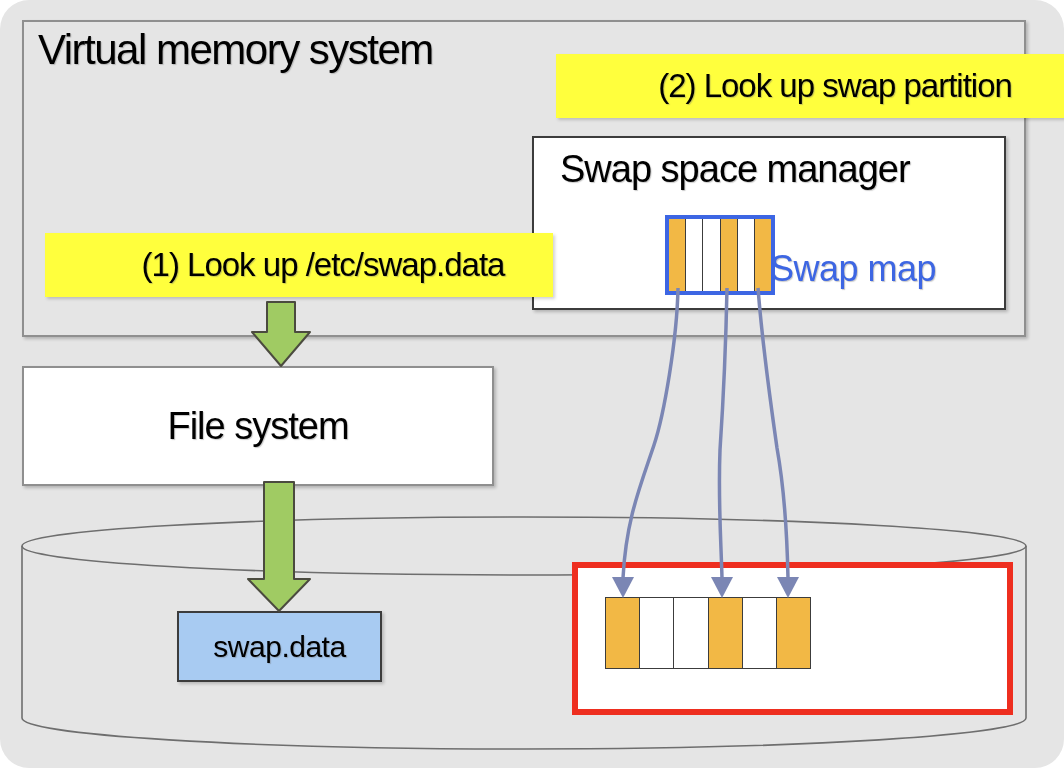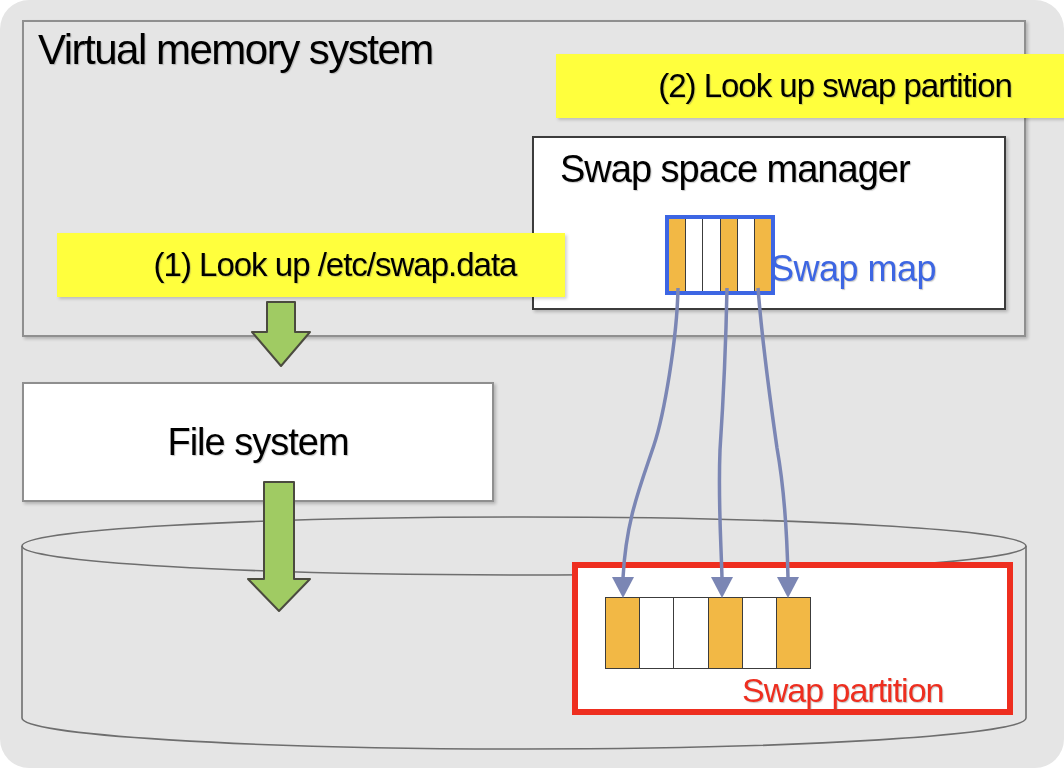--- a/index.html
+++ b/index.html
@@ -17,37 +17,37 @@
   .pointer{fill:none;stroke:var(--slate);stroke-width:3.5;}
   .pointer-head{fill:var(--slate);stroke:none;}
 
   .vm-box{left:22px;top:20px;width:1000px;height:313px;border:2px solid var(--gray-border);
     background:transparent;z-index:2;box-shadow:2px 2px 3px rgba(0,0,0,0.22);}
   .vm-title{left:38px;top:26px;font-size:42px;letter-spacing:-1.5px;z-index:3;}
 
   .hl{background:var(--yellow);z-index:4;display:flex;align-items:center;justify-content:center;
     font-size:33px;letter-spacing:-1px;box-shadow:2px 2px 3px rgba(0,0,0,0.18);white-space:nowrap;padding-left:48px;}
   .hl-step2{left:556px;top:54px;width:462px;height:64px;}
-  .hl-step1{left:45px;top:233px;width:460px;height:64px;margin-left:12px;}
+  .hl-step1{left:45px;top:233px;width:460px;height:64px;}
 
   .manager-box{left:532px;top:136px;width:470px;height:170px;background:#fff;
     border:2px solid var(--dark-border);z-index:2;box-shadow:2px 2px 3px rgba(0,0,0,0.22);}
   .manager-title{left:560px;top:148px;font-size:38px;letter-spacing:-1px;z-index:3;}
 
   .swap-map{left:665px;top:215px;width:102px;height:72px;border:4px solid var(--blue);
     background:#fff;z-index:4;display:flex;}
   .cell{flex:1;}
   .cell:not(:last-child){border-right:1.5px solid var(--dark-border);}
   .cell.used{background:var(--orange);}
   .cell.free{background:#ffffff;}
   .map-label{left:770px;top:248px;font-size:36px;letter-spacing:-0.5px;color:var(--blue);z-index:4;white-space:nowrap;}
 
   .file-box{left:22px;top:366px;width:468px;height:116px;background:#fff;border:2px solid var(--gray-border);
     z-index:2;display:flex;align-items:center;justify-content:center;font-size:38px;letter-spacing:-1px;
-    box-shadow:2px 2px 3px rgba(0,0,0,0.22);margin-top:16px;}
+    box-shadow:2px 2px 3px rgba(0,0,0,0.22);}
 
   .swapdata-box{left:177px;top:611px;width:201px;height:67px;background:var(--light-blue);
     border:2px solid var(--dark-border);z-index:3;display:flex;align-items:center;justify-content:center;
     font-size:30px;letter-spacing:-0.5px;box-shadow:2px 2px 3px rgba(0,0,0,0.2);}
 
   .partition-box{left:572px;top:562px;width:441px;height:153px;background:#fff;
     border:6px solid var(--red);box-sizing:border-box;z-index:2;}
   .partition-cells{left:605px;top:597px;width:204px;height:70px;z-index:3;display:flex;
     border:1.5px solid var(--dark-border);background:#fff;}
   .partition-label{left:742px;top:671px;font-size:34px;letter-spacing:-1px;color:var(--red);z-index:4;white-space:nowrap;}
@@ -83,31 +83,33 @@
       <div class="cell used"></div>
       <div class="cell free"></div>
       <div class="cell used"></div>
     </div>
   <div class="abs map-label txt">Swap map</div>
 
   <div class="abs file-box">
     <span class="txt">File system</span>
   </div>
 
+  <div class="abs swapdata-box">
+    <span class="txt">swap.data</span>
+  </div>
 
   <div class="abs partition-box"></div>
   <div class="abs partition-cells">
       <div class="cell used"></div>
       <div class="cell free"></div>
       <div class="cell free"></div>
       <div class="cell used"></div>
       <div class="cell free"></div>
       <div class="cell used"></div>
     </div>
-  <div class="abs partition-label txt">Swap partition</div>
 
   <svg class="layer" id="arrow-layer" viewBox="0 0 1064 768">
 
     <path class="green-arrow" d="M267,302 L295,302 L295,332 L310,332 L281,366 L252,332 L267,332 Z"></path>
 
     <path class="green-arrow" d="M264,482 L294,482 L294,579 L310,579 L279,611 L248,579 L264,579 Z"></path>
 
     <path class="pointer" d="M678,288 C677,340 664,415 654,445 C640,487 626,520 623,578"></path>
     <path class="pointer-head" d="M612,577 L634,577 L623,598 Z"></path>
 

